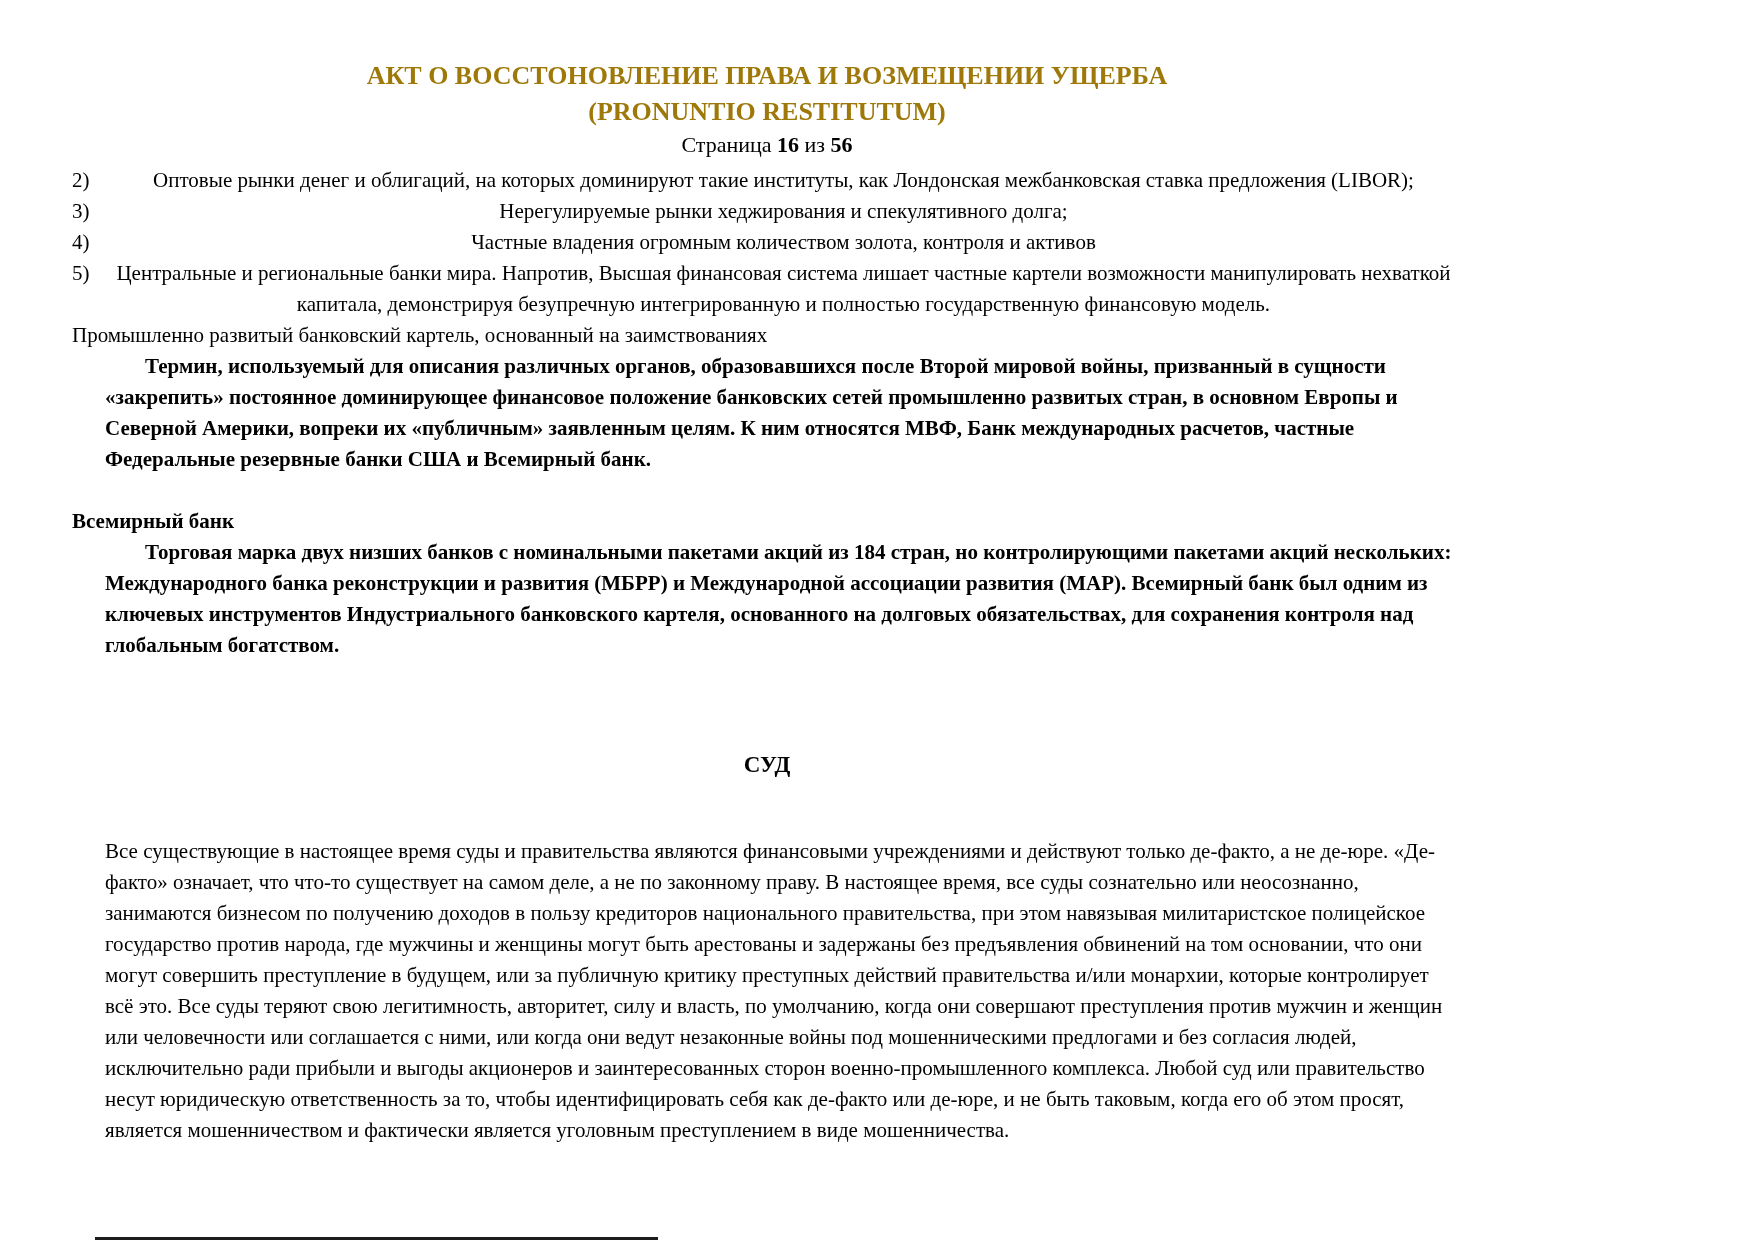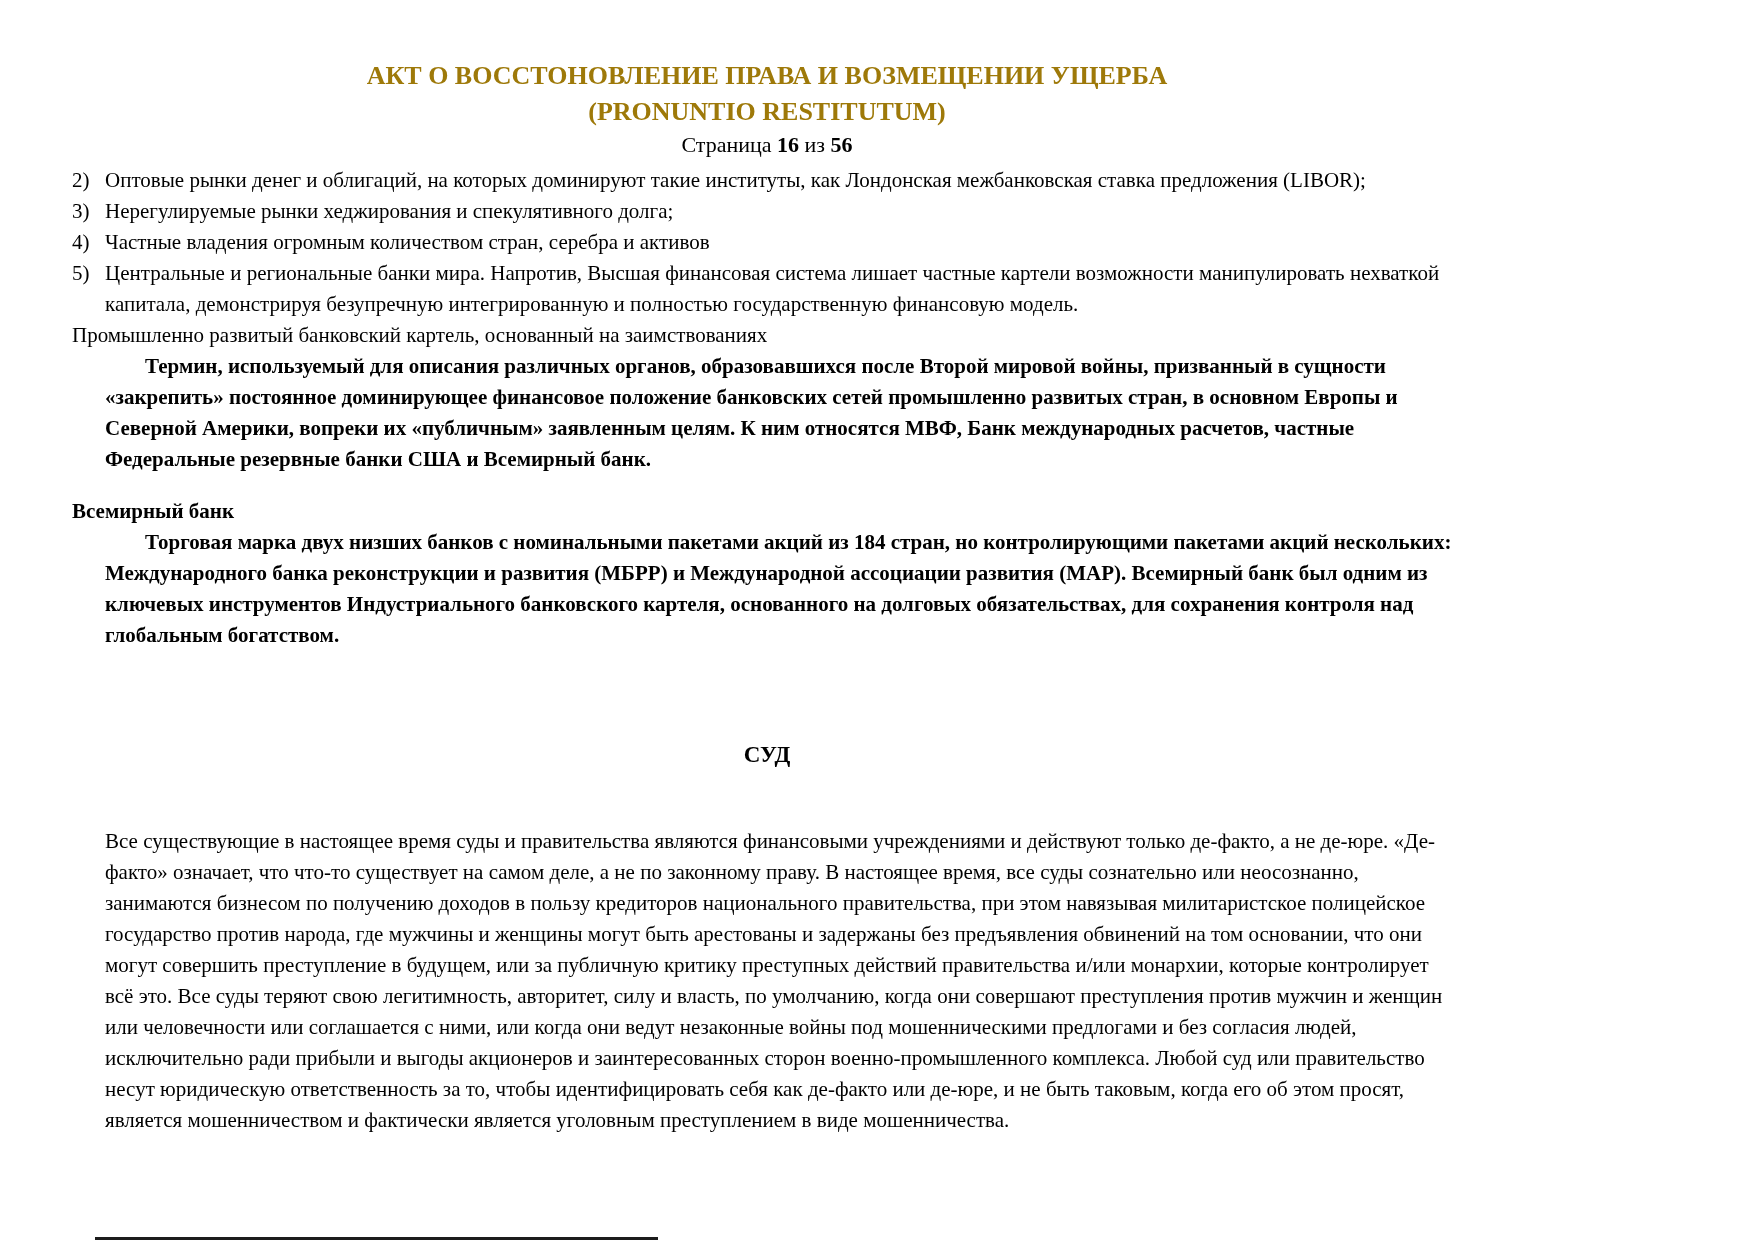--- a/index.html
+++ b/index.html
@@ -38,20 +38,21 @@
   .list-item {
     display: flex;
     font-size: 21px;
     line-height: 31px;
   }
   .list-item .num {
     flex: 0 0 33px;
   }
   .list-item .txt {
     flex: 1 1 auto;
+    text-align: center;
   }
 
   .section-cartel { }
   .section-heading-plain {
     margin: 0;
     font-size: 21px;
     line-height: 31px;
     font-weight: normal;
   }
   .section-heading-bold {
@@ -60,21 +61,21 @@
     line-height: 31px;
     font-weight: bold;
   }
   .body-paragraph {
     margin: 0 0 0 33px;
     font-size: 21px;
     line-height: 31px;
     text-indent: 40px;
     font-weight: bold;
   }
-  .section-worldbank { margin-top: 21px; }
+  .section-worldbank { margin-top: 31px; }
 
   .section-court { margin-top: 88px; }
   .court-heading {
     margin: 0;
     font-size: 23px;
     line-height: 31px;
     font-weight: bold;
     text-align: center;
   }
   .court-paragraph {
@@ -115,21 +116,21 @@
     <div class="list-item">
       <span class="num">2)</span>
       <span class="txt">Оптовые рынки денег и облигаций, на которых доминируют такие институты, как Лондонская межбанковская ставка предложения (LIBOR);</span>
     </div>
     <div class="list-item">
       <span class="num">3)</span>
       <span class="txt">Нерегулируемые рынки хеджирования и спекулятивного долга;</span>
     </div>
     <div class="list-item">
       <span class="num">4)</span>
-      <span class="txt">Частные владения огромным количеством стран, серебра и активов</span>
+      <span class="txt">Частные владения огромным количеством золота, контроля и активов</span>
     </div>
     <div class="list-item">
       <span class="num">5)</span>
       <span class="txt">Центральные и региональные банки мира. Напротив, Высшая финансовая система лишает частные картели возможности манипулировать нехваткой капитала, демонстрируя безупречную интегрированную и полностью государственную финансовую модель.</span>
     </div>
   </div>
 
   <section class="section-cartel">
     <h2 class="section-heading-plain">Промышленно развитый банковский картель, основанный на заимствованиях</h2>
     <p class="body-paragraph">Термин, используемый для описания различных органов, образовавшихся после Второй мировой войны, призванный в сущности «закрепить» постоянное доминирующее финансовое положение банковских сетей промышленно развитых стран, в основном Европы и Северной Америки, вопреки их «публичным» заявленным целям. К ним относятся МВФ, Банк международных расчетов, частные Федеральные резервные банки США и Всемирный банк.</p>

